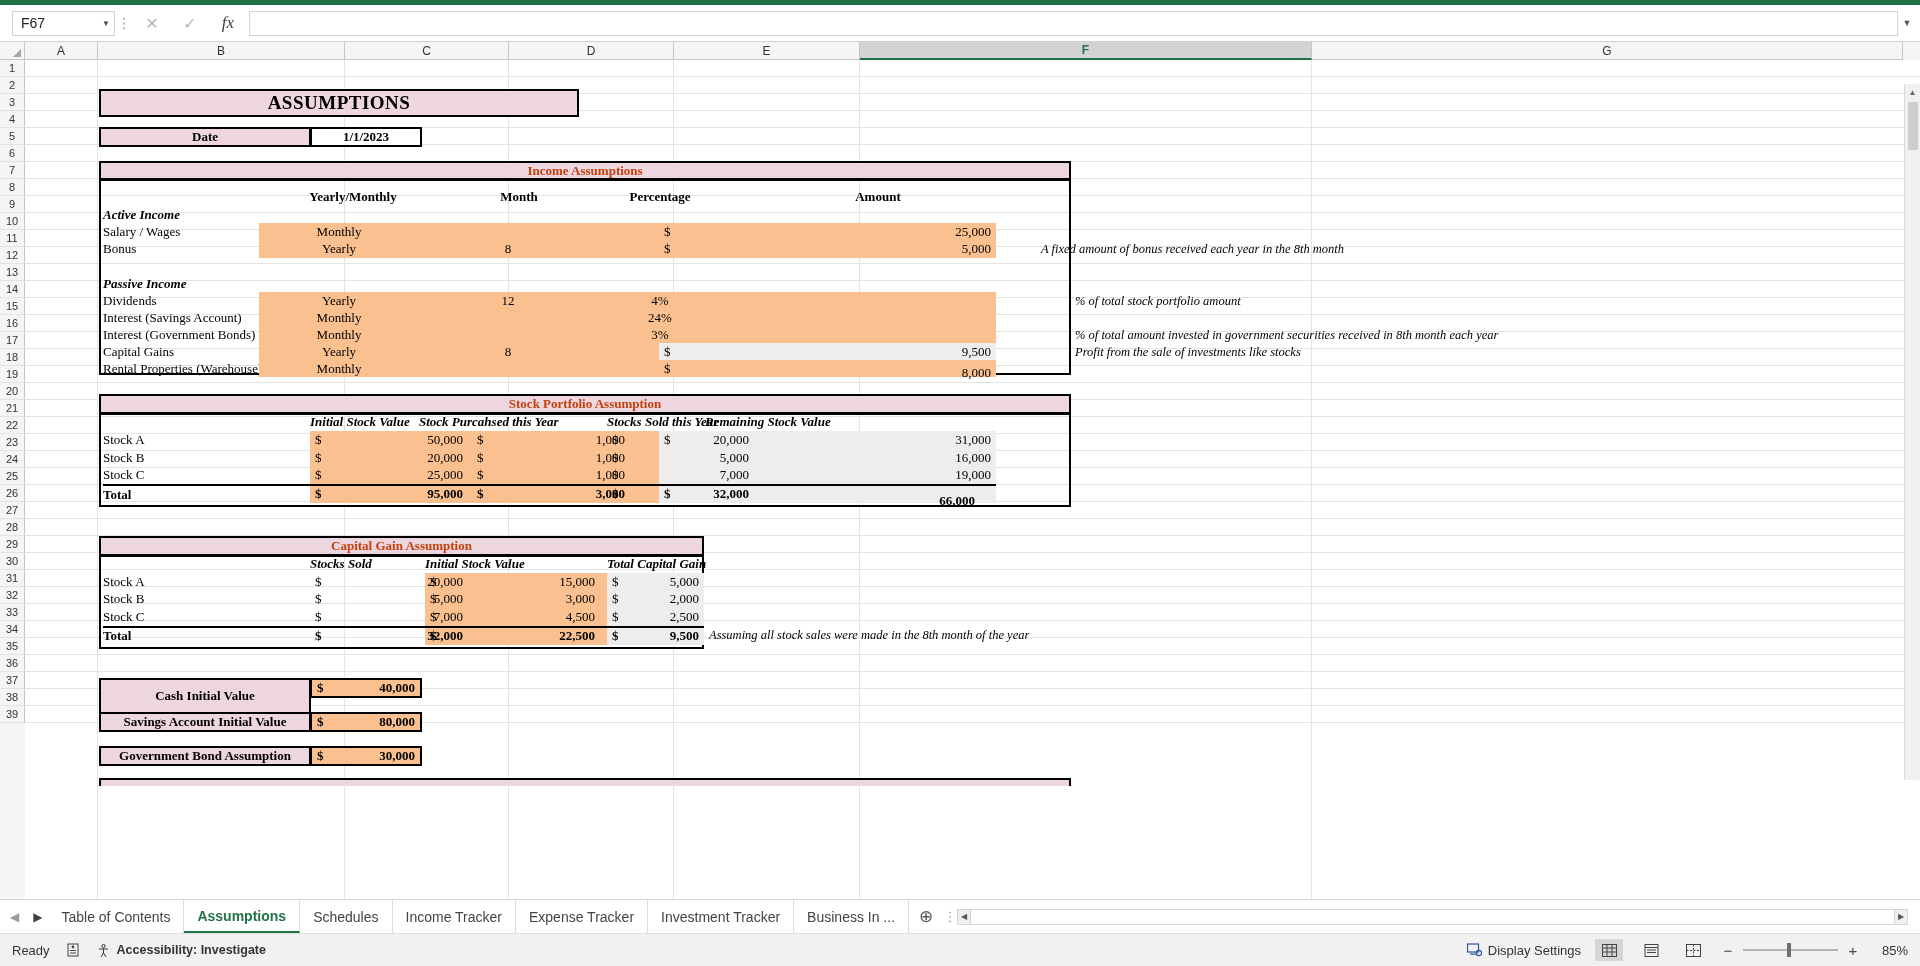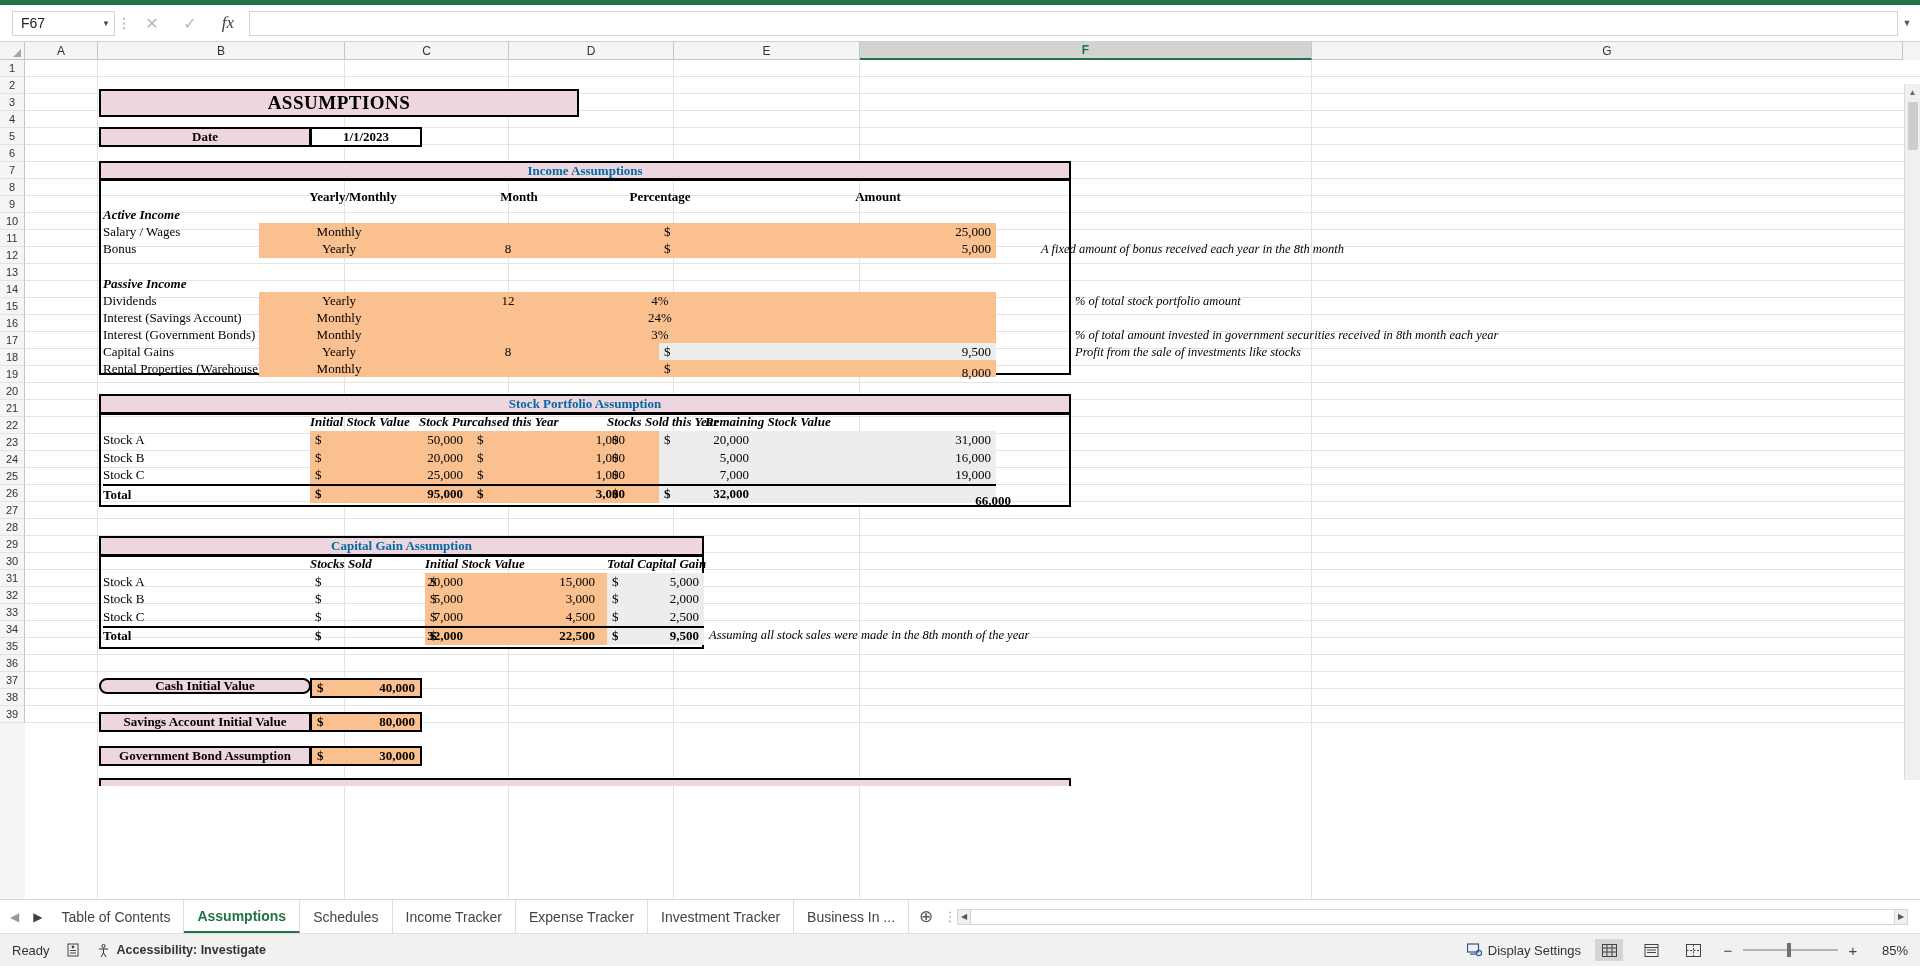--- a/index.html
+++ b/index.html
@@ -70,21 +70,21 @@
   
   .blk { position:absolute; font-family:"Liberation Serif", serif; }
 
   .title-bar {
     background:#eed6e0; border:2px solid #000; text-align:center;
     font-weight:bold; font-size:19px; letter-spacing:0.5px; color:#000;
     display:flex; align-items:center; justify-content:center;
   }
   .hdr-bar {
     background:#eed6e0; border:2px solid #000; text-align:center;
-    font-weight:bold; font-size:13px; color:#0369a1;
+    font-weight:bold; font-size:13px; color:#c2410c;
     display:flex; align-items:center; justify-content:center;
   }
   .pinkcell {
     background:#eed6e0; border:2px solid #000; font-weight:bold; font-size:13px;
     display:flex; align-items:center; justify-content:center; color:#000;
   }
   .whitecell {
     background:#ffffff; border:2px solid #000; font-weight:bold; font-size:13px;
     display:flex; align-items:center; justify-content:center; color:#000;
   }
@@ -398,21 +398,21 @@
         <div class="blk fillgray" style="left:634px; top:424px; width:337px; height:19px;"></div>
         <div class="blk rowlabel bold" style="left:78px; top:424px; width:210px; height:19px; border-top:2px solid #000;">Total</div>
         <div class="blk" style="left:78px; top:424px; width:893px; height:2px; background:#000;"></div>
         <div class="blk dollarL bold" style="left:285px; top:424px; width:30px; height:19px;">$</div>
         <div class="blk numR bold" style="left:315px; top:424px; width:128px; height:19px;">95,000</div>
         <div class="blk dollarL bold" style="left:447px; top:424px; width:30px; height:19px;">$</div>
         <div class="blk numR bold" style="left:477px; top:424px; width:128px; height:19px;">3,000</div>
         <div class="blk dollarL bold" style="left:582px; top:424px; width:30px; height:19px;">$</div>
         <div class="blk numR bold" style="left:612px; top:424px; width:117px; height:19px;">32,000</div>
         <div class="blk dollarL bold" style="left:634px; top:424px; width:30px; height:19px;">$</div>
-        <div class="blk numR bold" style="left:820px; top:424px; width:171px; height:34px;">66,000</div>
+        <div class="blk numR bold" style="left:784px; top:424px; width:171px; height:34px;">66,000</div>
 
         <div class="blk hdr-bar" style="left:74px; top:476px; width:605px; height:20px;">Capital Gain Assumption</div>
         <div class="blk" style="left:74px; top:495px; width:605px; height:94px; border:2px solid #000; background:transparent;"></div>
 
         <div class="blk ital-hdr" style="left:285px; top:495px; width:180px; height:18px;">Stocks Sold</div>
         <div class="blk ital-hdr" style="left:400px; top:495px; width:200px; height:18px;">Initial Stock Value</div>
         <div class="blk ital-hdr" style="left:582px; top:495px; width:200px; height:18px;">Total Capital Gain</div>
 
         <div class="blk rowlabel" style="left:78px; top:513px; width:210px; height:18px;">Stock A</div>
         <div class="blk fillorange" style="left:400px; top:513px; width:182px; height:18px;"></div>
@@ -449,21 +449,21 @@
         <div class="blk" style="left:78px; top:566px; width:601px; height:2px; background:#000;"></div>
         <div class="blk rowlabel bold" style="left:78px; top:566px; width:210px; height:19px;">Total</div>
         <div class="blk dollarL bold" style="left:285px; top:566px; width:30px; height:19px;">$</div>
         <div class="blk numR bold" style="left:315px; top:566px; width:128px; height:19px;">32,000</div>
         <div class="blk dollarL bold" style="left:400px; top:566px; width:30px; height:19px;">$</div>
         <div class="blk numR bold" style="left:447px; top:566px; width:128px; height:19px;">22,500</div>
         <div class="blk dollarL bold" style="left:582px; top:566px; width:30px; height:19px;">$</div>
         <div class="blk numR bold" style="left:612px; top:566px; width:67px; height:19px;">9,500</div>
         <div class="blk note" style="left:684px; top:566px; width:700px; height:19px;">Assuming all stock sales were made in the 8th month of the year</div>
 
-        <div class="blk pinkcell" style="left:74px; top:618px; width:212px; height:16px;border-radius:10px;">Cash Initial Value</div>
+        <div class="blk pinkcell" style="left:74px; top:618px; width:212px; height:36px;">Cash Initial Value</div>
         <div class="blk orangecell" style="left:285px; top:618px; width:112px; height:20px;">
           <span class="dollarL" style="width:24px;">$</span>
           <span class="numR" style="flex:1;">40,000</span>
         </div>
 
         <div class="blk pinkcell" style="left:74px; top:652px; width:212px; height:20px;">Savings Account Initial Value</div>
         <div class="blk orangecell" style="left:285px; top:652px; width:112px; height:20px;">
           <span class="dollarL" style="width:24px;">$</span>
           <span class="numR" style="flex:1;">80,000</span>
         </div>

